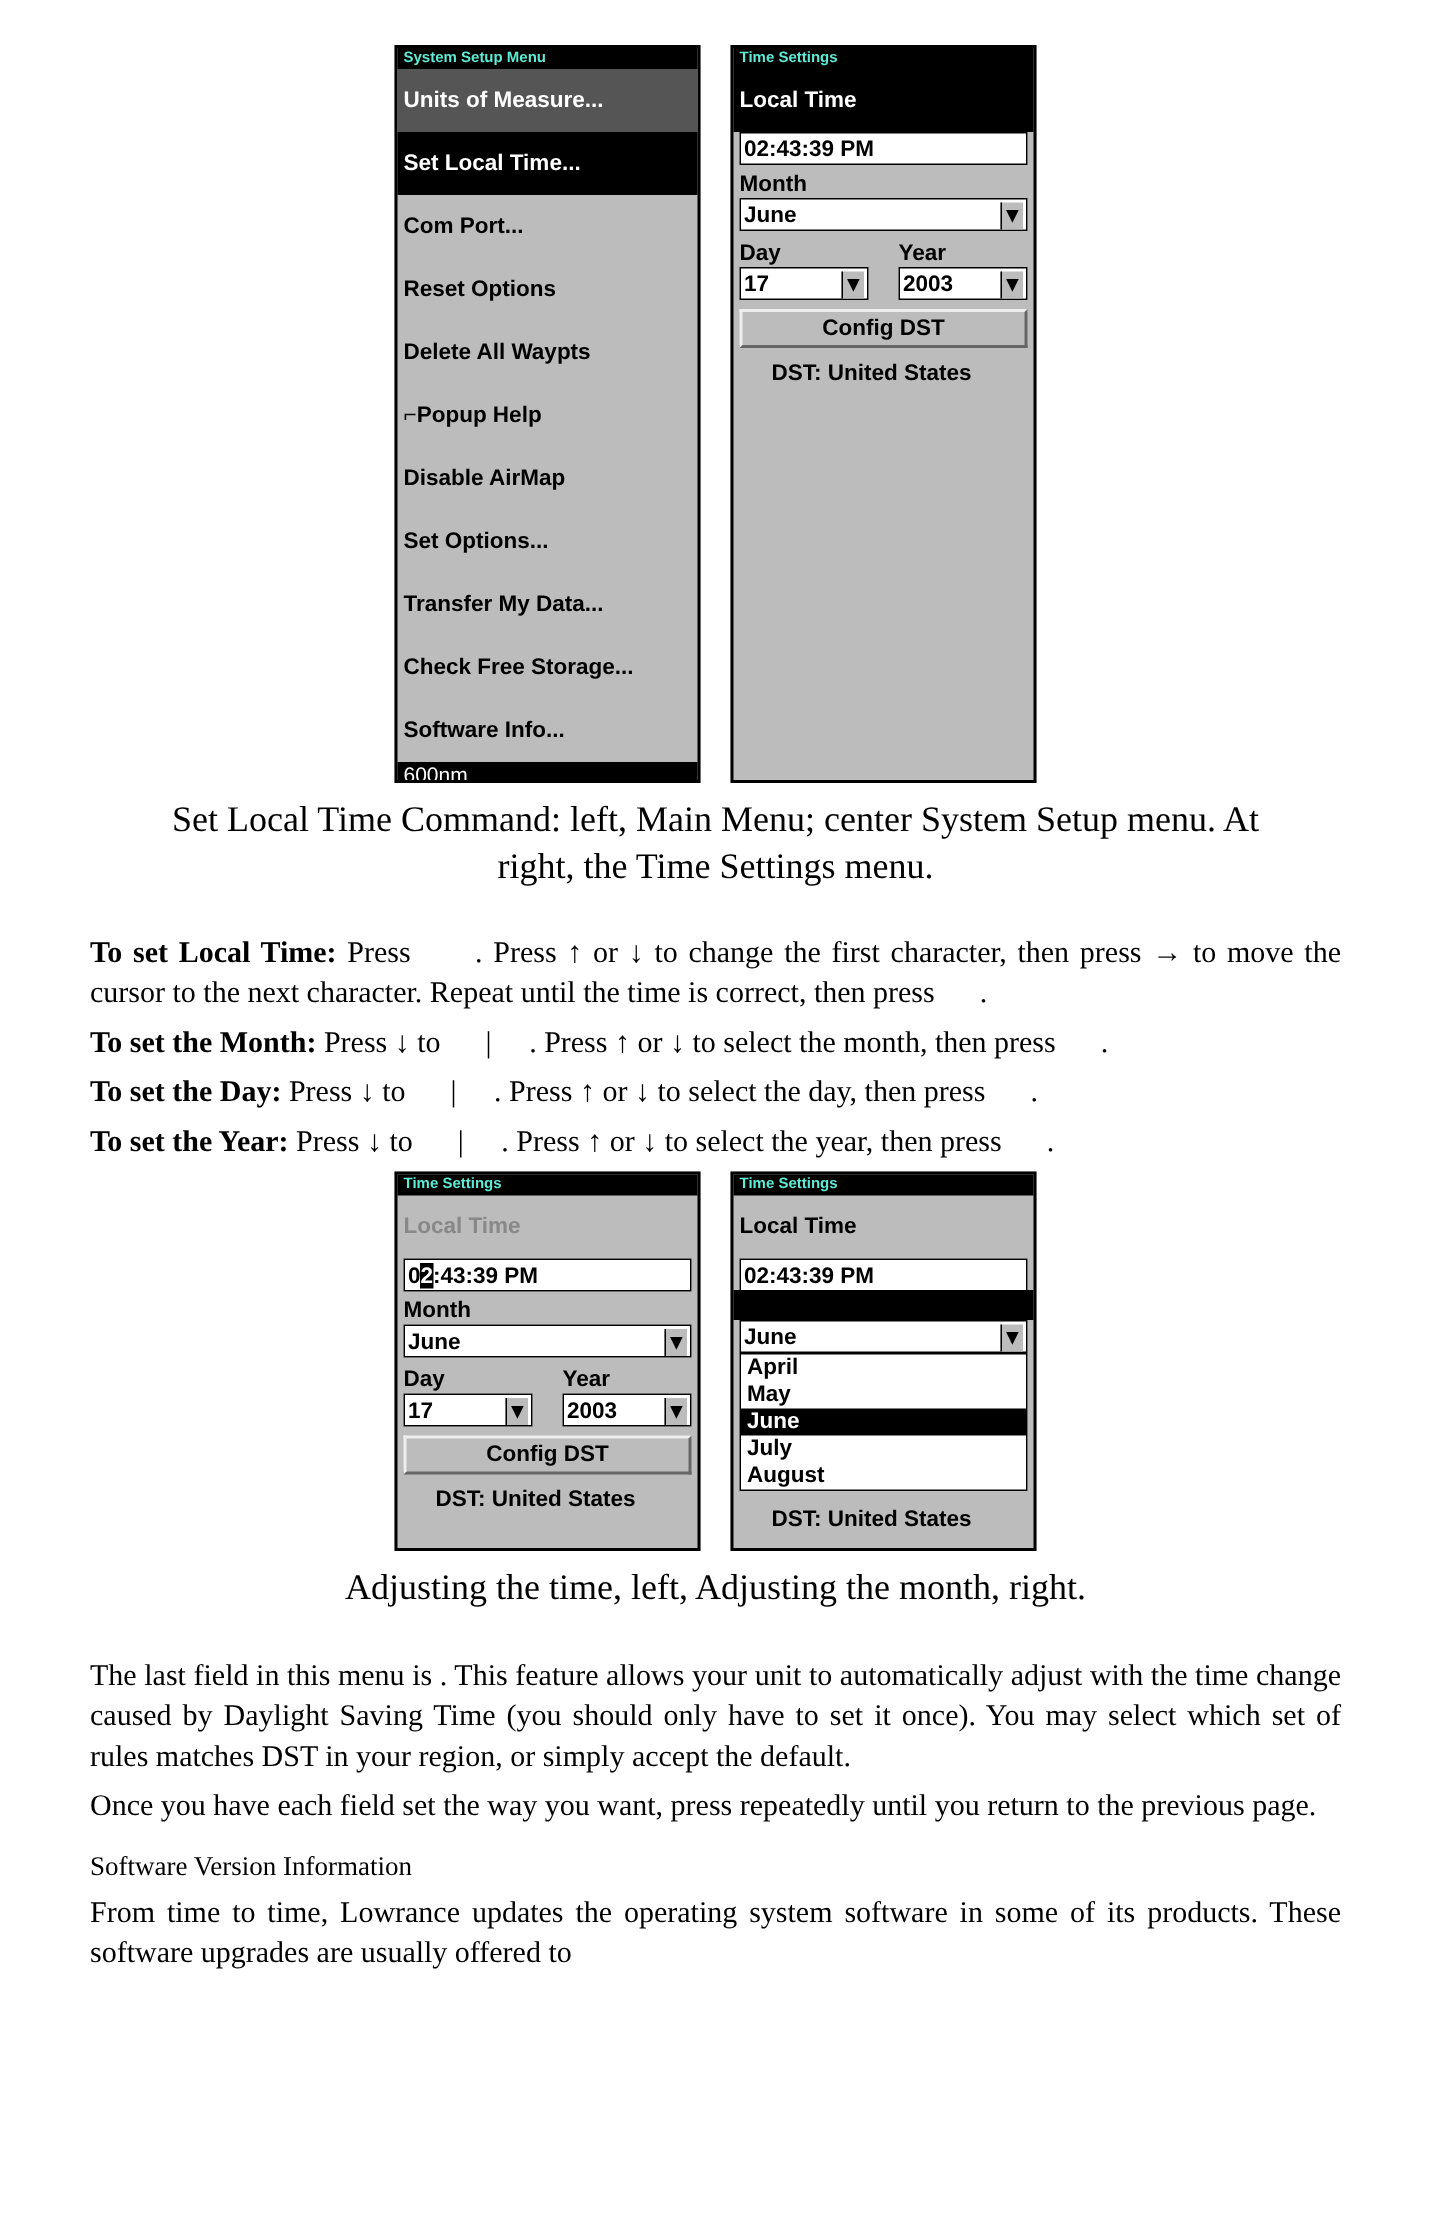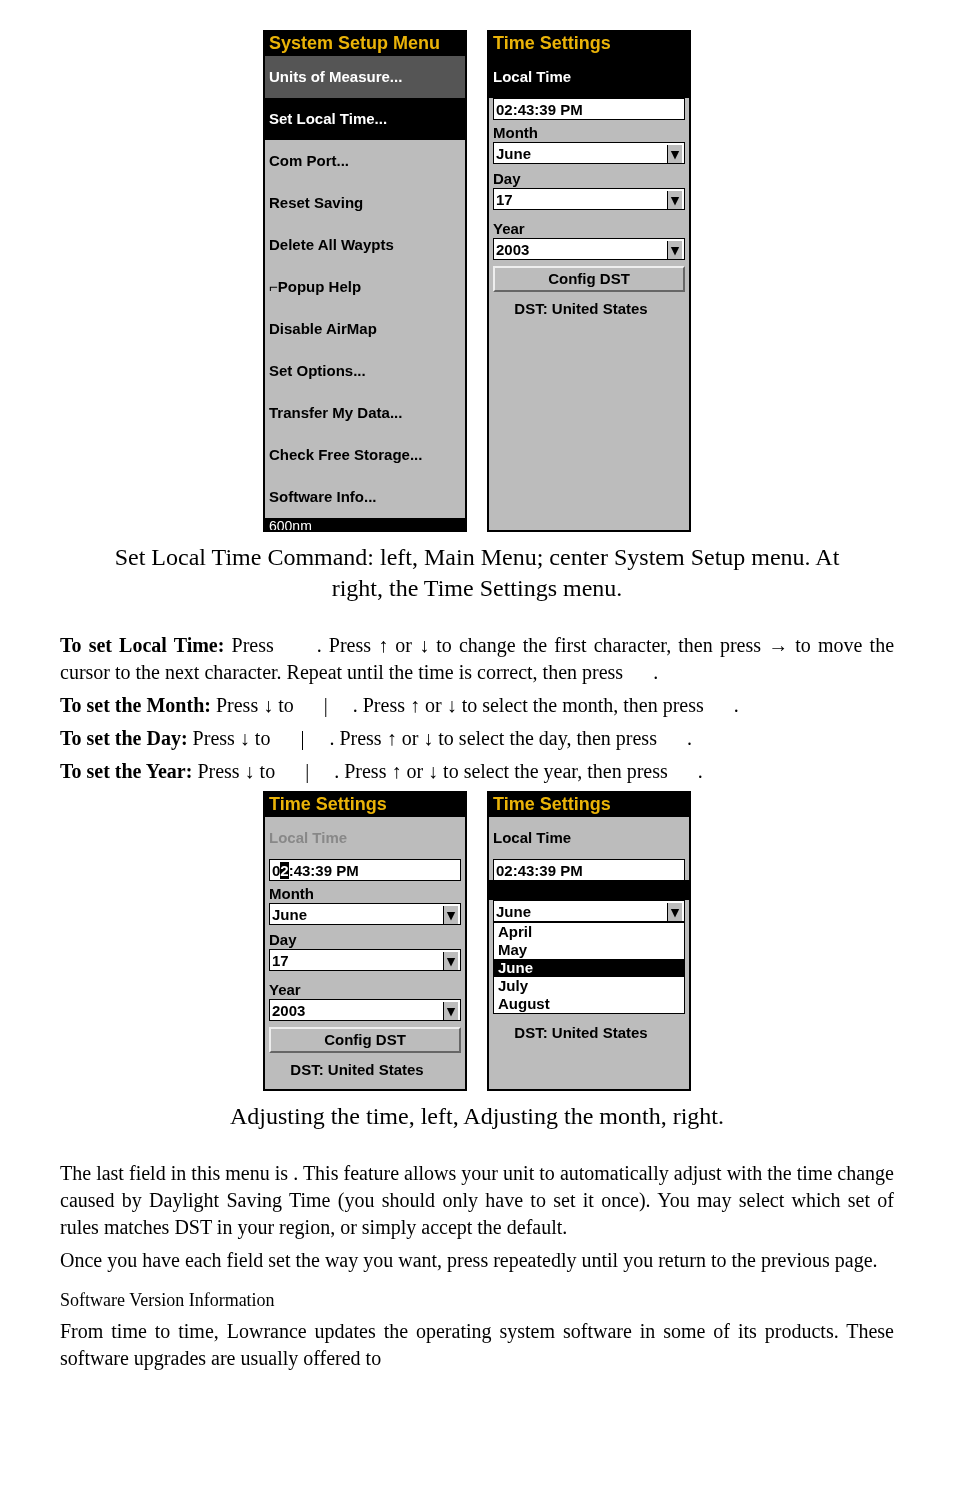--- a/index.html
+++ b/index.html
@@ -22,24 +22,24 @@
     border: 2px solid #000;
     width: 200px;
     font-family: Arial, sans-serif;
     font-size: 15px;
     line-height: 1.2;
     text-align: left;
     color: #000;
   }
   .screen .titlebar {
     background: #000;
-    color: #eab308;
+    color: #5eead4;
     font-weight: bold;
     padding: 1px 4px;
-    font-size: 18px;
+    font-size: 10px;
   }
   .screen .hl {
     background: #000;
     color: #fff;
     padding: 0 4px;
   }
   .screen .item {
     padding: 12px 4px;
     font-weight: bold;
   }
@@ -81,23 +81,22 @@
     text-align: center;
     font-weight: bold;
     margin: 8px 16px 10px 0;
   }
   .screen .cursorchar {
     background: #000;
     color: #fff;
   }
   .dayyear {
     display: flex;
-    gap: 6px;
+    gap: 20px;
     padding: 0 4px;
-    flex-direction: column;
   }
   .dayyear > div { flex: 1; }
   .footer600 {
     background:#000;
     color:#fff;
     font-size:14px;
     padding:0 4px;
     height:12px;
     overflow:hidden;
   }
@@ -127,21 +126,21 @@
 <body>
 
 <div class="figs">
   <div class="row">
 
     <div class="screen">
       <div class="titlebar">System Setup Menu</div>
       <div class="item" style="color:#fff;background:#555">Units of Measure...</div>
       <div class="item hl">Set Local Time...</div>
       <div class="item">Com Port...</div>
-      <div class="item">Reset Saving</div>
+      <div class="item">Reset Options</div>
       <div class="item">Delete All Waypts</div>
       <div class="item">⌐Popup Help</div>
       <div class="item">Disable AirMap</div>
       <div class="item">Set Options...</div>
       <div class="item">Transfer My Data...</div>
       <div class="item">Check Free Storage...</div>
       <div class="item">Software Info...</div>
       <div class="footer600">600nm</div>
     </div>
 

